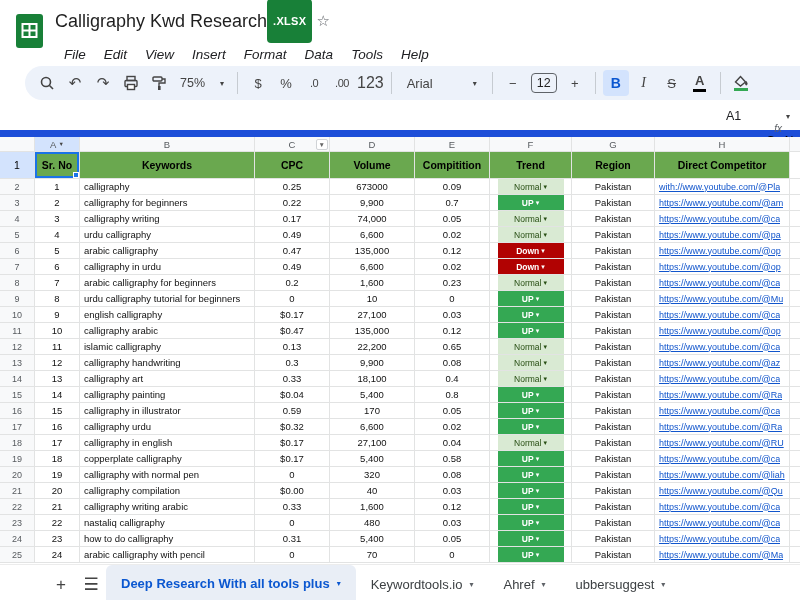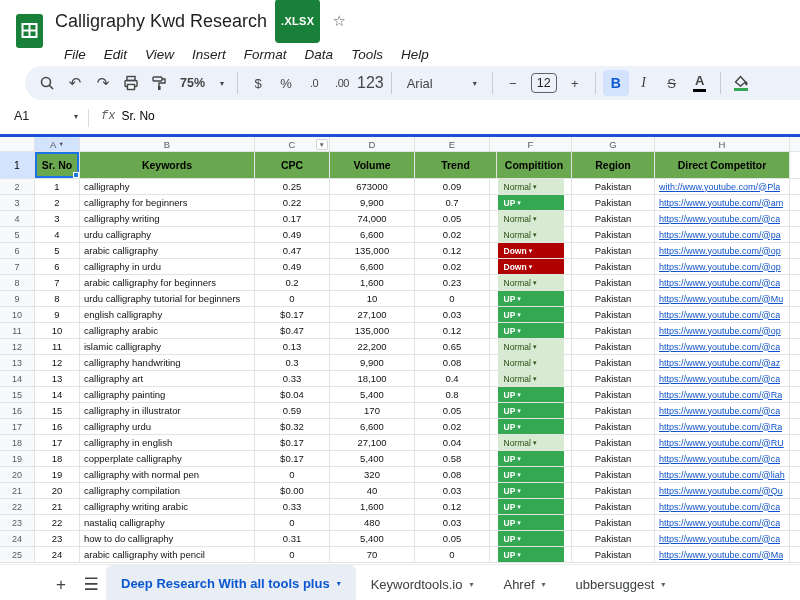--- a/index.html
+++ b/index.html
@@ -2,62 +2,62 @@
 <html><head>
 <meta charset="utf-8">
 <style>
   * { box-sizing: border-box; margin: 0; padding: 0; }
   html,body { width: 800px; height: 600px; overflow: hidden; background: #fff;
     font-family: "Liberation Sans", "DejaVu Sans", sans-serif; color:#202124; }
 
   
   .topbar { height: 62px; display:flex; align-items:center; padding-left:16px; }
   .logo { margin-right: 12px; display:flex; }
-  .title-row { display:flex; align-items:center; gap:8px; }
+  .title-row { display:flex; align-items:center; }
   .doc-title { font-size:18px; color:#1f1f1f; }
   .badge { background:#188038; color:#fff; font-size:11px; font-weight:700;
     padding:16px 6px; border-radius:4px; letter-spacing:.3px; }
   .star { font-size:15px; color:#5f6368; margin-left:4px; }
   .menus { display:flex; margin-top:3px;font-style:italic; }
   .menu { font-size:13.5px; color:#202124; padding:1px 9px; border-radius:8px; }
 
   
   .toolbarwrap { height:43px; }
   .toolbar { margin-left:25px; height:34px; margin-top:4px; background:#edf2fa;
     border-radius:18px 0 0 18px; display:flex; align-items:center; padding:0 8px;
     overflow:hidden; }
   .titem { min-width:26px; height:26px; display:inline-flex; align-items:center;
     justify-content:center; border-radius:4px; color:#444; font-size:13px; margin:0 1px;
     flex-shrink:0; }
   .arrowop { font-size:15px; }
   .small { font-size:11px; letter-spacing:-.5px; }
   .t123 { font-size:16px; }
-  .zoom { width:56px; justify-content:space-between; padding:0 6px; font-size:12.5px;font-weight:bold; }
+  .zoom { width:56px; justify-content:space-between; padding:0 6px; font-size:12.5px; }
   .fontsel { width:86px; justify-content:space-between; padding:0 8px; font-size:13px; }
   .chev { font-size:8px; color:#444; margin-left:3px; }
   .tdiv { width:1px; height:22px; background:#c6cbd1; margin:0 6px; flex-shrink:0; }
   .sizebox { width:26px; height:20px; border:1px solid #5f6368; border-radius:4px;
     display:inline-flex; align-items:center; justify-content:center; font-size:12.5px;
     color:#222; margin:0 4px; flex-shrink:0; }
   .boldbtn { font-weight:700; font-size:14px; }
   .boldbtn.active { background:#d3e3fd; color:#0b57d0; }
   .italbtn { font-style:italic; font-size:14px; font-family:"Liberation Serif", serif; }
   .strikebtn { text-decoration:line-through; font-size:13px; }
   .textcolorbtn { flex-direction:column; font-size:13px; font-weight:600; line-height:1.1; }
   .textcolorbtn::after { content:''; width:13px; height:3px; background:#000; margin-top:1px; }
   .fillbtn { flex-direction:column; }
   .fillbtn::after { content:''; width:14px; height:3px; background:#34a853; margin-top:1px; }
 
   
-  .fbar { height:28px; display:flex; align-items:flex-start; border-bottom:3px solid #1d4ed8; }
+  .fbar { height:28px; display:flex; align-items:flex-end; border-bottom:7px solid #1d4ed8;flex-direction:column; }
   .namebox { width:88px; padding-left:14px; display:flex; align-items:center;
     justify-content:space-between; padding-right:10px; font-size:12.5px; color:#202124; }
   .fdiv { width:1px; height:18px; background:#dadce0; }
-  .fx { font-family:Liberation Mono, monospace; font-style:italic; font-size:12px;
-    color:#5f6368; margin:0 6px 0 12px; }
+  .fx { font-family:Liberation Sans, sans-serif; font-style:italic; font-size:10px;
+    color:#5f6368; margin:0 18px 0 12px; }
   .fval { font-size:12px; color:#000; }
 
   
   .grid { height:427px; overflow:hidden; user-select:none; }
   .row { display:flex; }
   .cell { border-right:1px solid #e2e3e3; border-bottom:1px solid #e2e3e3;
     overflow:hidden; white-space:nowrap; display:flex; align-items:center;
     padding:0 4px; font-size:9.5px; color:#111; flex-shrink:0; position:relative; }
   .w-num{width:35px} .w-a{width:45px} .w-b{width:175px} .w-c{width:75px}
   .w-d{width:85px} .w-e{width:75px} .w-f{width:82px} .w-g{width:83px}
@@ -72,21 +72,21 @@
     color:#000; justify-content:center; }
   .hrow .w-i { background:#fff; }
   .drow .cell { height:16px; }
   .rnum { background:#f8f9fa !important; color:#575b5f; justify-content:center;
     font-size:9px; font-weight:400 !important; }
   .selhdr { background:#d3e3fd !important; }
   .a1sel { box-shadow: inset 0 0 0 2px #1a73e8; }
   .fillhandle { position:absolute; right:0; bottom:0; width:6px; height:6px;
     background:#1a73e8; border:1px solid #fff; }
   .ctr { justify-content:center; }
-  .chip { display:inline-flex; align-items:center; justify-content:flex-start;
+  .chip { display:inline-flex; align-items:center; justify-content:center;
     width:66px; height:29px; border-radius:7px; padding:0 6px; font-size:8.5px;
     font-weight:700; margin:0 auto; }
   .chip .cv { font-size:7px; margin-left:2px; }
   .chip-normal { background:#d9ead3; color:#274e13; font-weight:400; }
   .chip-normal .cv { color:#274e13; }
   .chip-up { background:#34a853; color:#fff; }
   .chip-down { background:#b10202; color:#fff; }
   .link { color:#1155cc; text-decoration:underline; font-size:9px; overflow:hidden;
     white-space:nowrap; }
 
@@ -232,22 +232,22 @@
       <div class="cell w-i">
         <span></span>
       </div>
     </div>
     <div class="row hrow">
       <div class="cell w-num rnum selhdr">1</div>
       <div class="cell w-a a1sel">Sr. No<span class="fillhandle"></span></div>
       <div class="cell w-b">Keywords</div>
       <div class="cell w-c">CPC</div>
       <div class="cell w-d">Volume</div>
+      <div class="cell w-e">Compitition</div>
       <div class="cell w-f">Trend</div>
-      <div class="cell w-e">Compitition</div>
       <div class="cell w-g">Region</div>
       <div class="cell w-h">Direct Competitor</div>
       <div class="cell w-i"></div>
     </div>
     <div class="row drow">
       <div class="cell w-num rnum">2</div>
       <div class="cell w-a ctr">1</div>
       <div class="cell w-b">calligraphy</div>
       <div class="cell w-c ctr">0.25</div>
       <div class="cell w-d ctr">673000</div>

